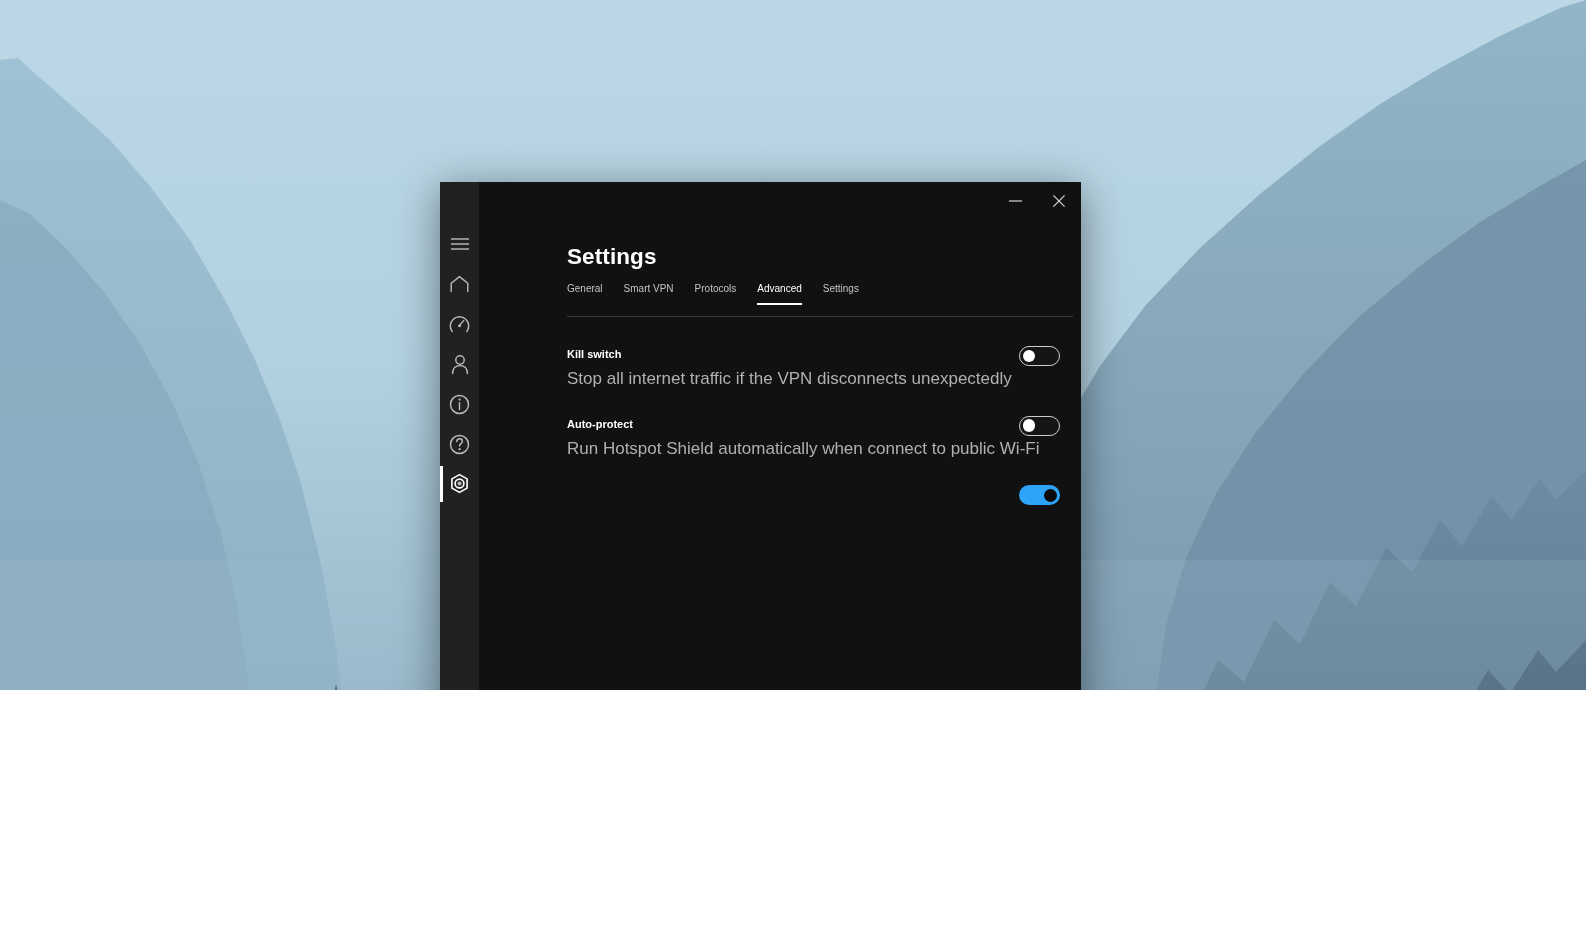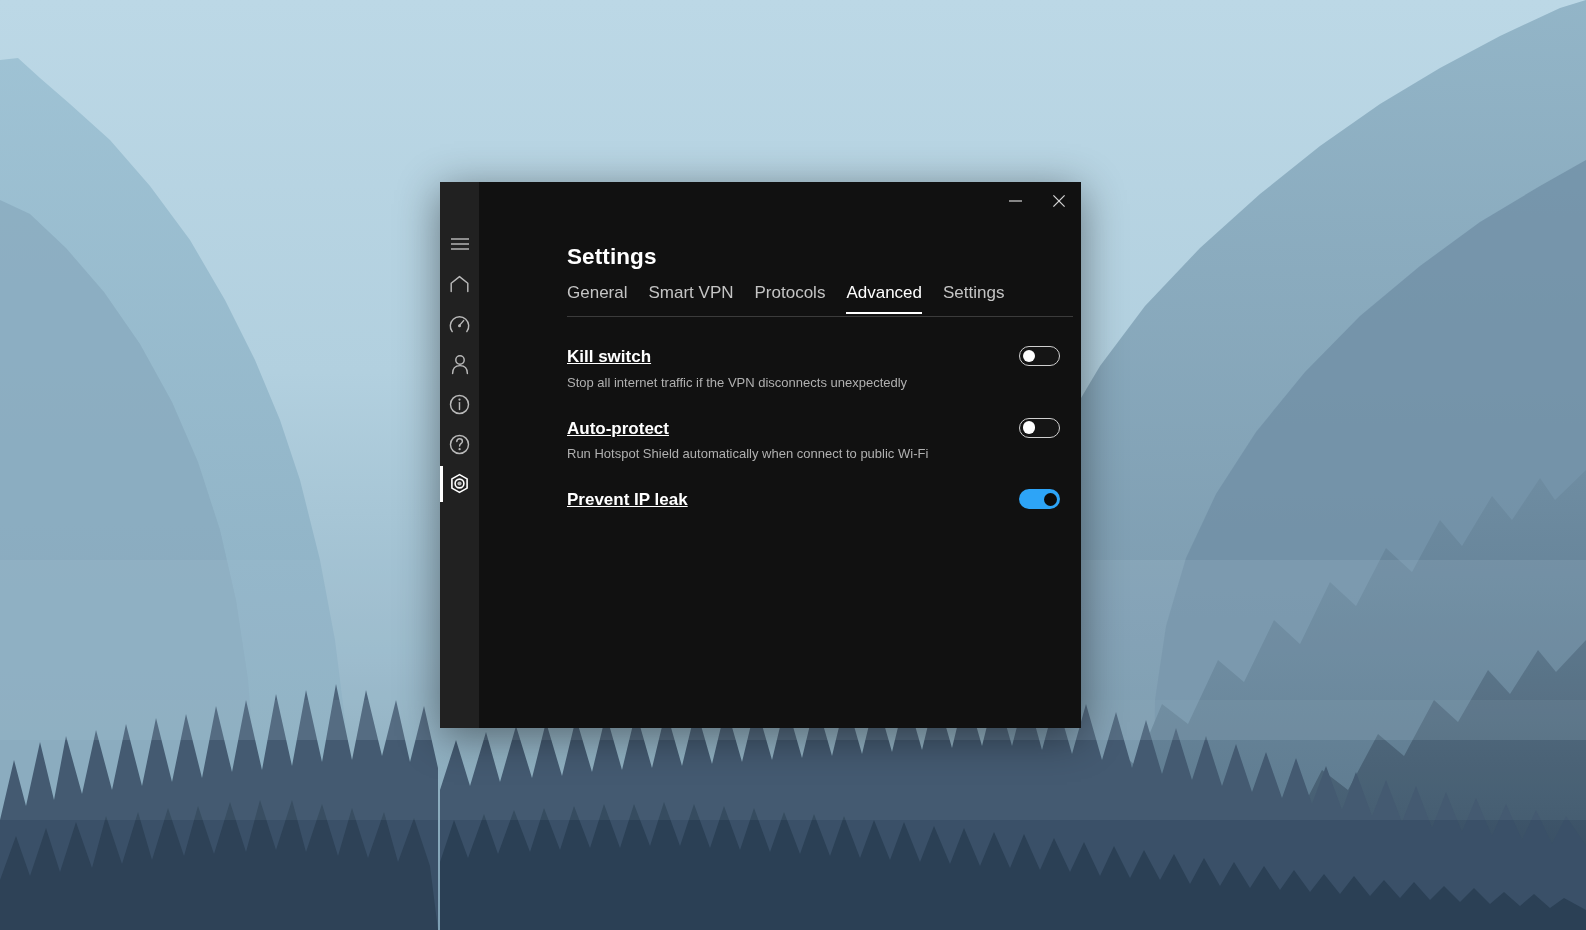--- a/index.html
+++ b/index.html
@@ -7,21 +7,21 @@
     padding: 0;
     width: 1586px;
     height: 930px;
     overflow: hidden;
     font-family: "Liberation Sans", sans-serif;
   }
 
   #desktop {
     position: relative;
     width: 1586px;
-    height: 930px;
+    height: 690px;
     overflow: hidden;
     background: linear-gradient(to bottom, #b9d6e4 0%, #b4d2e1 28%, #a8c6d6 52%, #8fb0c2 74%, #7e9fb2 100%);
   }
 
   #wp-svg { position: absolute; top: 0; left: 0; width: 1586px; height: 930px; }
 
   
   #app-window {
     position: absolute;
     left: 440px;
@@ -107,21 +107,21 @@
   }
 
   #tabs {
     position: absolute;
     left: 88px;
     top: 101px;
     display: flex;
     gap: 0px;
   }
   .tab {
-    font-size: 17px;
+    font-size: 10px;
     color: #c4c4c4;
     padding: 0 0 11px 0;
     margin-right: 21px;
     position: relative;
     cursor: pointer;
     white-space: nowrap;
     text-align: center;
   }
   .tab:last-child { margin-right: 0; }
   .tab.active { color: #ffffff; font-weight: normal; }
@@ -149,29 +149,28 @@
     left: 88px;
     top: 166px;
     width: 506px;
   }
 
   .setting-row {
     position: relative;
     margin-bottom: 29px;
   }
   .setting-title {
-    font-size: 17px;
+    font-size: 11px;
     font-weight: bold;
     color: #ffffff;
     margin: 0 0 9px 0;
     line-height: 1.1;
-    text-decoration: underline;
   }
   .setting-desc {
-    font-size: 13px;
+    font-size: 17px;
     color: #b0b0b0;
     line-height: 1.15;
   }
 
   .toggle {
     position: absolute;
     right: 13px;
     top: -2px;
     width: 41px;
     height: 20px;
@@ -431,21 +430,20 @@
 
         <div class="setting-row">
           <div class="setting-title">Auto-protect</div>
           <div class="setting-desc">Run Hotspot Shield automatically when connect to public Wi-Fi</div>
           <div class="toggle off">
             <span class="knob"></span>
           </div>
         </div>
 
         <div class="setting-row">
-          <div class="setting-title">Prevent IP leak</div>
           <div class="toggle on">
             <span class="knob"></span>
           </div>
         </div>
 
       </section>
 
     </main>
   </div>
 </div>

